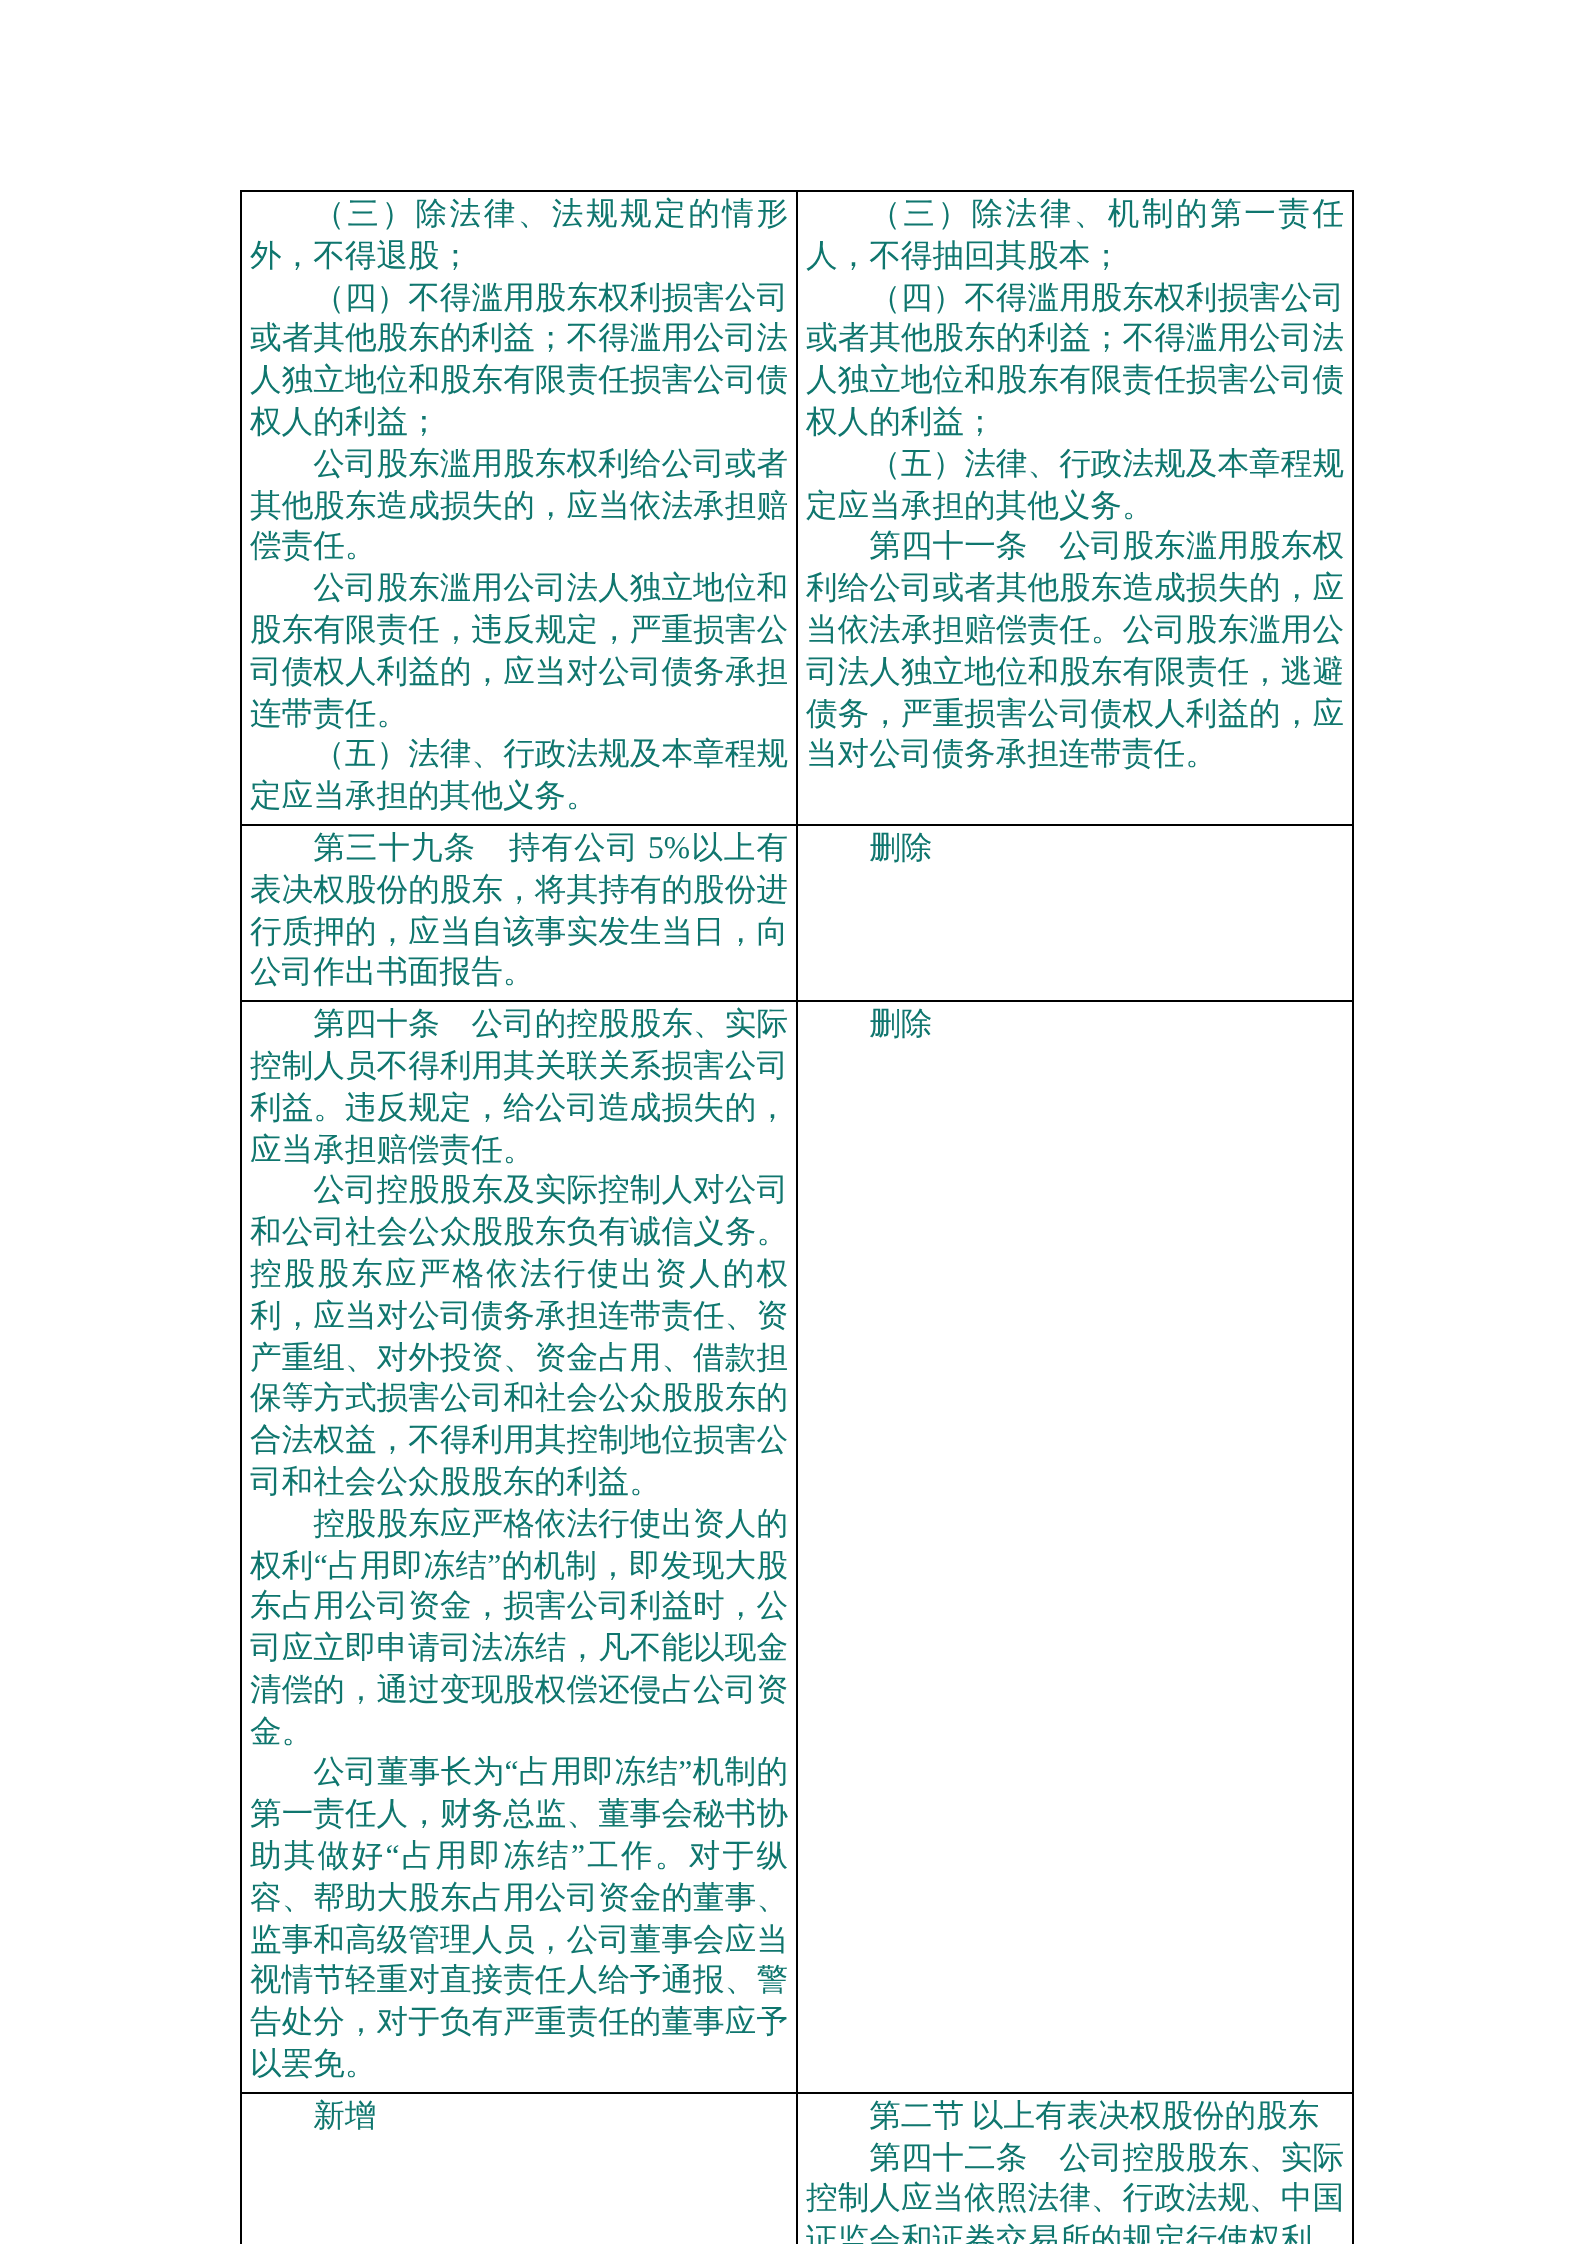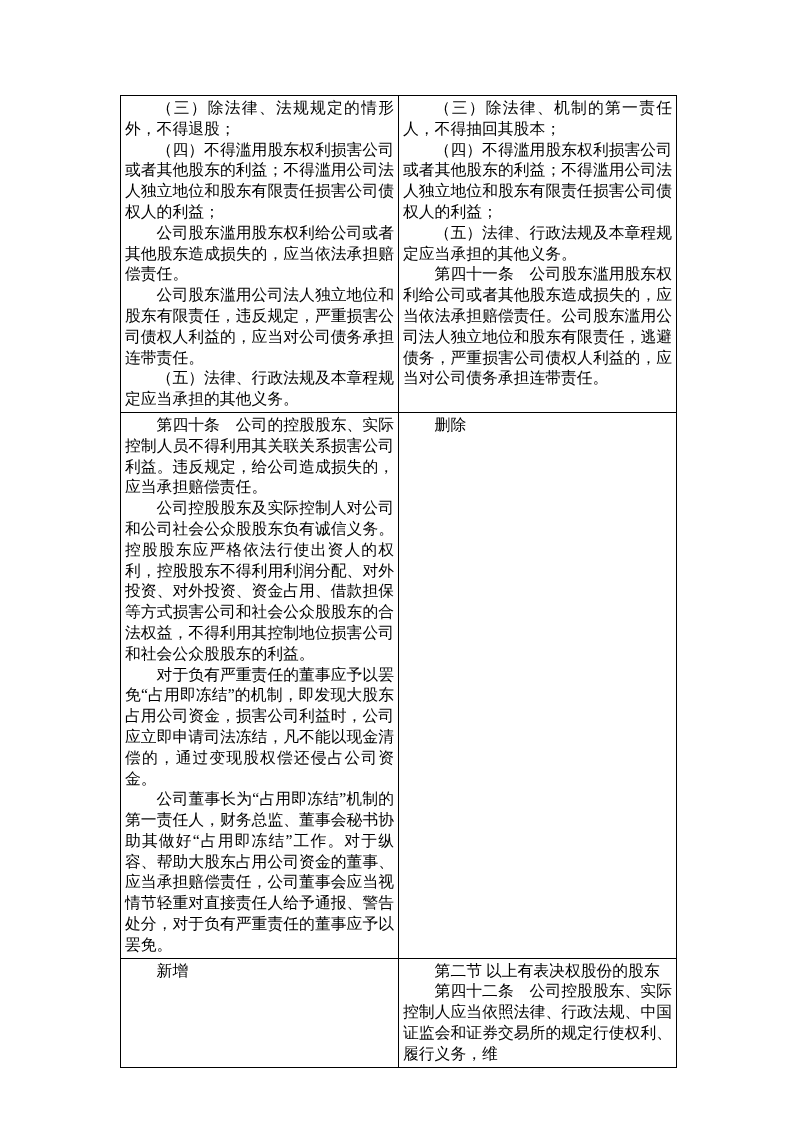--- a/index.html
+++ b/index.html
@@ -7,21 +7,21 @@
     padding: 0;
     background: #ffffff;
   }
   .page {
     position: relative;
     width: 794px;
     height: 1122px;
     background: #ffffff;
     overflow: hidden;
     font-family: "Liberation Serif", "DejaVu Serif", serif;
-    color: #000000;
+    color: #0f766e;
   }
   table.doc-table {
     position: absolute;
     left: 120px;
     top: 95px;
     width: 556px;
     border-collapse: collapse;
     table-layout: fixed;
   }
   table.doc-table td {
@@ -59,26 +59,34 @@
             <p class="para"><span>公司股东滥用公司法人独立地位和股东有限责任，违反规定，严重损害公司债权人利益的，应当对公司债务承担连带责任。</span></p>
             <p class="para"><span>（五）法律、行政法规及本章程规定应当承担的其他义务。</span></p>
           </td>
         <td>
             <p class="para"><span>（三）除法律、机制的第一责任人，不得</span><b>抽回其股本；</b></p>
             <p class="para"><span>（四）不得滥用股东权利损害公司或者其他股东的利益；不得滥用公司法人独立地位和股东有限责任损害公司债权人的利益；</span></p>
             <p class="para"><span>（五）法律、行政法规及本章程规定应当承担的其他义务。</span></p>
             <p class="para"><b>第四十一条　公司股东滥用股东权利给公司或者其他股东造成损失的，应当依法承担赔偿责任。公司股东滥用公司法人独立地位和股东有限责任，逃避债务，严重损害公司债权人利益的，应当对公司债务承担连带责任。</b></p>
           </td>
       </tr>
+      <tr class="row-2">
+        <td>
+            <p class="para"><span>第三十九条　持有公司 5%以上有表决权股份的股东，将其持有的股份进行质押的，应当自该事实发生当日，向公司作出书面报告。</span></p>
+          </td>
+        <td>
+            <p class="para"><b>删除</b></p>
+          </td>
+      </tr>
       <tr class="row-3">
         <td>
             <p class="para"><span>第四十条　公司的控股股东、实际控制人员不得利用其关联关系损害公司利益。违反规定，给公司造成损失的，应当承担赔偿责任。</span></p>
-            <p class="para"><span>公司控股股东及实际控制人对公司和公司社会公众股股东负有诚信义务。控股股东应严格依法行使出资人的权利，控股股东不得利用利润分配、对外投资、对外投资、资金占用、借款担保等方式损害公司和社会公众股股东的合法权益，不得利用其控制地位损害公司和社会公众股股东的利益。</span></p>
-            <p class="para"><span>对于负有严重责任的董事应予以罢免“占用即冻结”的机制，即发现大股东占用公司资金，损害公司利益时，公司应立即申请司法冻结，凡不能以现金清偿的，通过变现股权偿还侵占公司资金。</span></p>
-            <p class="para"><span>公司董事长为“占用即冻结”机制的第一责任人，财务总监、董事会秘书协助其做好“占用即冻结”工作。对于纵容、帮助大股东占用公司资金的董事、应当承担赔偿责任，公司董事会应当视情节轻重对直接责任人给予通报、警告处分，对于负有严重责任的董事应予以罢免。</span></p>
+            <p class="para"><span>公司控股股东及实际控制人对公司和公司社会公众股股东负有诚信义务。控股股东应严格依法行使出资人的权利，应当对公司债务承担连带责任、资产重组、对外投资、资金占用、借款担保等方式损害公司和社会公众股股东的合法权益，不得利用其控制地位损害公司和社会公众股股东的利益。</span></p>
+            <p class="para"><span>控股股东应严格依法行使出资人的权利“占用即冻结”的机制，即发现大股东占用公司资金，损害公司利益时，公司应立即申请司法冻结，凡不能以现金清偿的，通过变现股权偿还侵占公司资金。</span></p>
+            <p class="para"><span>公司董事长为“占用即冻结”机制的第一责任人，财务总监、董事会秘书协助其做好“占用即冻结”工作。对于纵容、帮助大股东占用公司资金的董事、监事和高级管理人员，公司董事会应当视情节轻重对直接责任人给予通报、警告处分，对于负有严重责任的董事应予以罢免。</span></p>
           </td>
         <td>
             <p class="para"><b>删除</b></p>
           </td>
       </tr>
       <tr class="row-4">
         <td>
             <p class="para"><b>新增</b></p>
           </td>
         <td>

